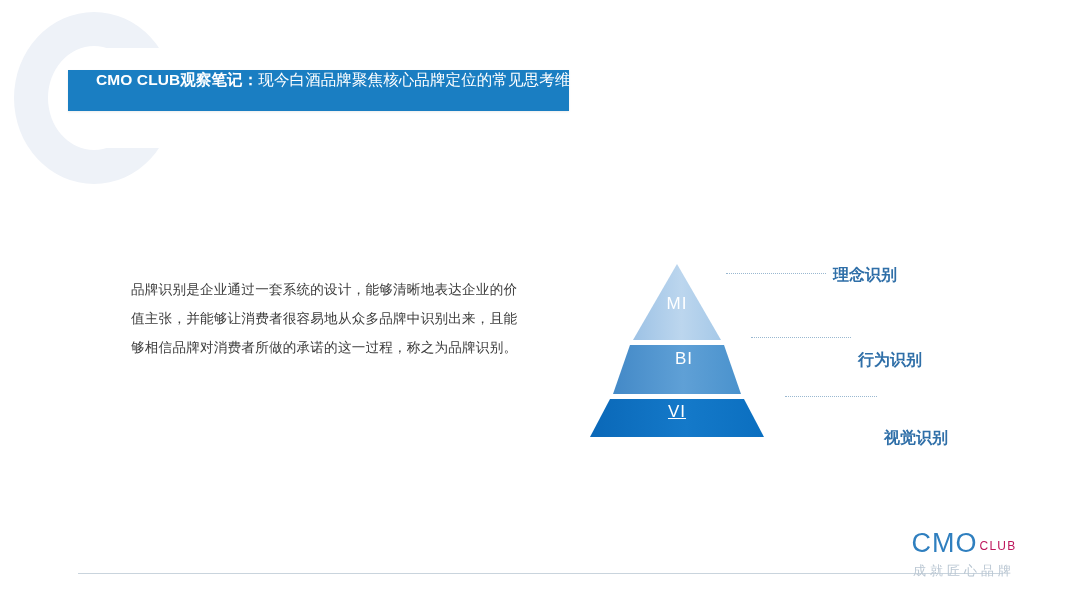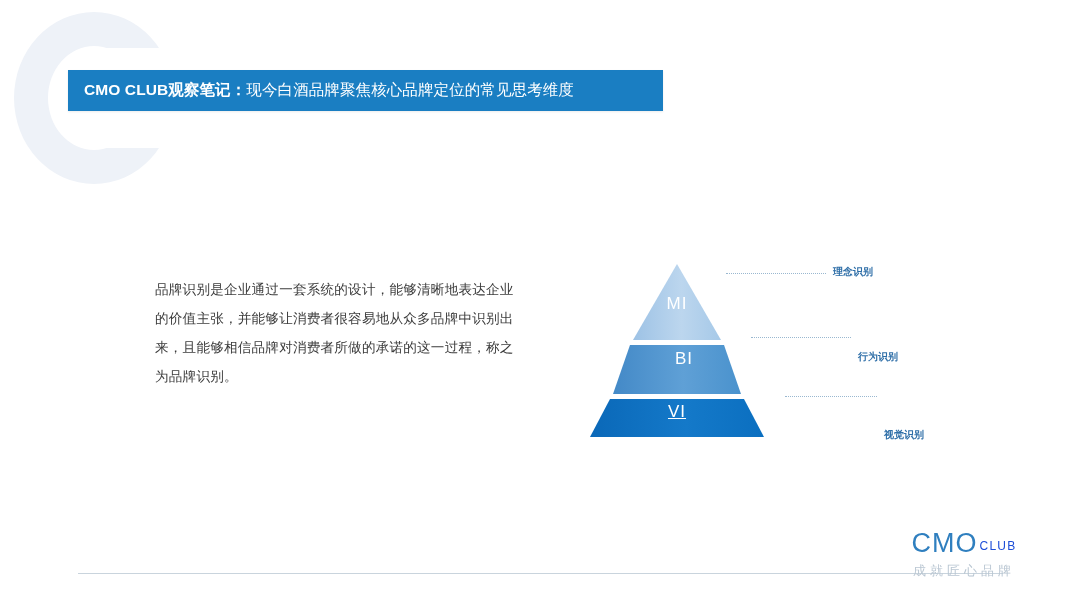--- a/index.html
+++ b/index.html
@@ -38,27 +38,26 @@
     width: 74px;
     height: 100px;
     background: #ffffff;
   }
 
   
   .banner {
     position: absolute;
     left: 68px;
     top: 70px;
-    width: 595px;
+    width: 501px;
     height: 41px;
     background: #1a7ec2;
     display: flex;
-    align-items: center;
     box-sizing: border-box;
-    padding-left: 16px;
+    padding-left: 28px;
     box-shadow: 0 1px 2px rgba(0,0,0,0.08);
   }
   .banner-title {
     color: #ffffff;
     font-size: 15.5px;
     letter-spacing: 0.1px;
     white-space: nowrap;
   }
   .banner-title .strong {
     font-weight: bold;
@@ -76,21 +75,20 @@
   }
   .para {
     color: #3b3b3b;
     font-size: 13.6px;
     line-height: 29px;
     letter-spacing: 0.2px;
     margin: 0;
   }
   .para.second {
     margin-top: 27px;
-    margin-left: 24px;
   }
   .para .lead {
     font-weight: bold;
     color: #1f1f1f;
     font-size: 15px;
     margin-right: 4px;
   }
 
   
   .pyramid-area {
@@ -114,21 +112,21 @@
     width: 60px;
     pointer-events: none;
   }
   .tier-label.mi { left: 107px; top: 44px; }
   .tier-label.bi { left: 114px; top: 99px; }
   .tier-label.vi { left: 107px; top: 152px; text-decoration: underline; }
 
   
   .side-label {
     position: absolute;
-    font-size: 10px;
+    font-size: 16px;
     font-weight: bold;
     color: #2f6fa8;
     white-space: nowrap;
   }
   .side-label.l1 { left: 833px; top: 265px; }
   .side-label.l2 { left: 858px; top: 329px; margin-top: 21px; }
   .side-label.l3 { left: 884px; top: 388px; margin-top: 40px; }
 
   .leader {
     position: absolute;
@@ -163,21 +161,21 @@
     line-height: 30px;
     white-space: nowrap;
   }
   .logo-main .cmo {
     font-weight: normal;
     margin-top: 44px;
   }
   .logo-main .club {
     font-size: 12px;
     letter-spacing: 1.2px;
-    color: #1d4ed8;
+    color: #be185d;
     vertical-align: 2px;
     margin-left: 2px;
   }
   .logo-tag {
     font-size: 13px;
     letter-spacing: 4px;
     color: #b9c6d2;
     margin-top: 1px;
     white-space: nowrap;
   }

